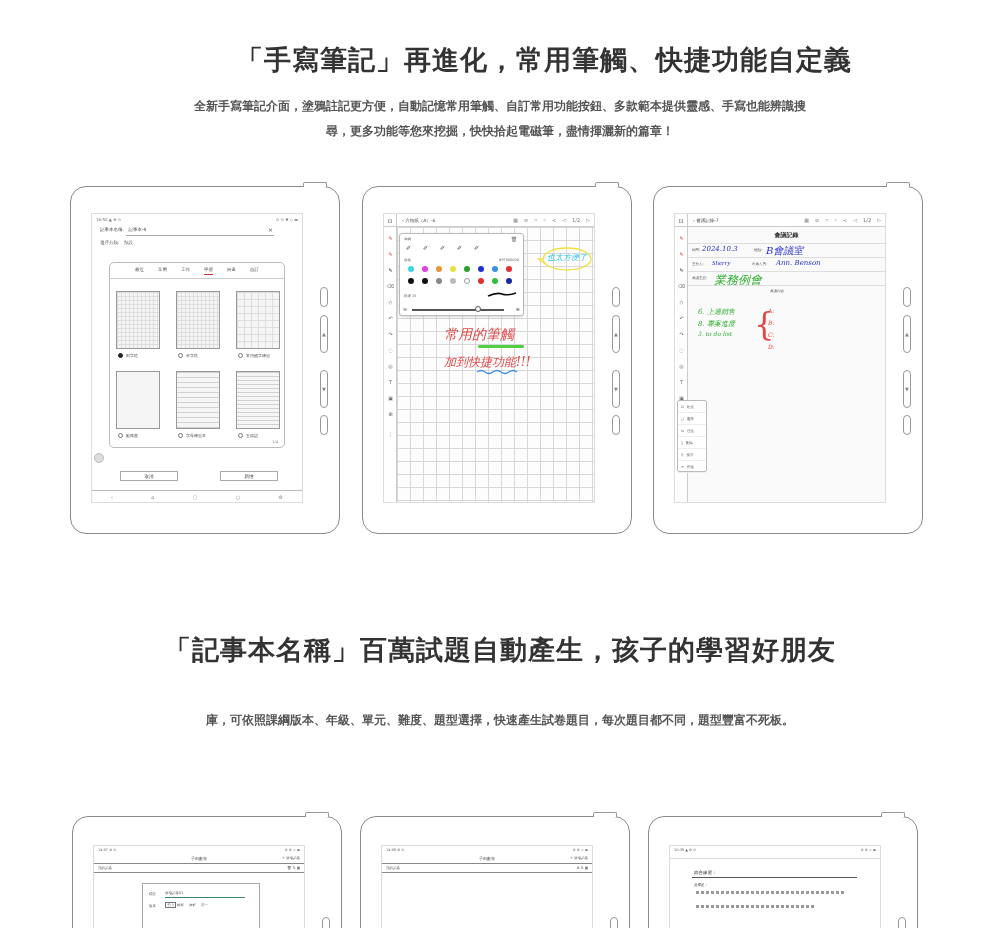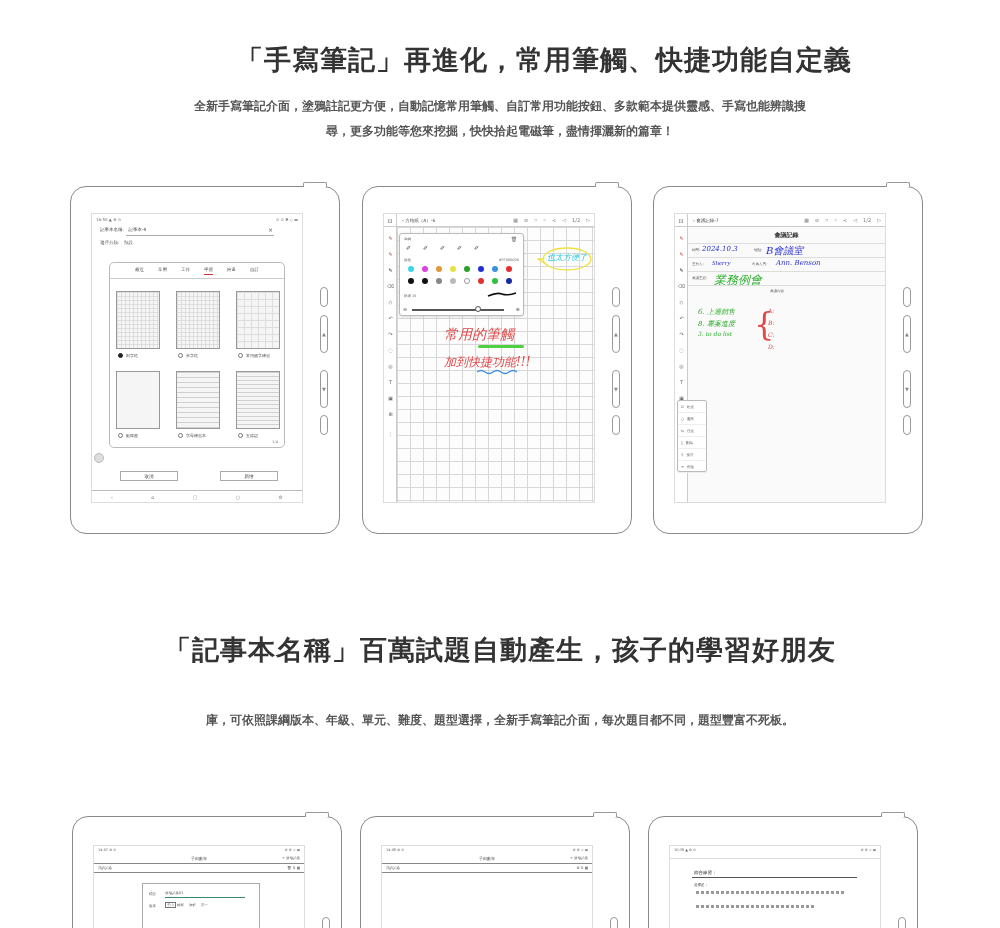--- a/index.html
+++ b/index.html
@@ -341,21 +341,21 @@
     </div>
   <div class="side-btn" style="left:249px;top:183px;width:8px;height:38px;">
       <span class="arr">▼</span>
     </div>
   <div class="side-btn" style="left:249px;top:228px;width:8px;height:20px;"></div>
 </div>
 
 <h1 class="section-title" style="top:632px;">「記事本名稱」百萬試題自動產生，孩子的學習好朋友</h1>
 <p class="section-desc" style="top:683px;left:20px;width:960px;">
   <br>
-  <span>庫，可依照課綱版本、年級、單元、難度、題型選擇，全新手寫筆記介面，每次題目都不同，題型豐富不死板。</span>
+  <span>庫，可依照課綱版本、年級、單元、難度、題型選擇，快速產生試卷題目，每次題目都不同，題型豐富不死板。</span>
 </p>
 
 <div class="device" style="left:72px;top:816px;width:270px;height:348px;">
   <div class="pwr"></div>
   <div class="screen" style="top:28px;background:#fff;">
     <div class="m-status">
         <span>14:07 ⊕ ⊙</span>
         <span>⊘ ⊕ ◇ ▬</span>
       </div>
     <div class="m-title">子由數學</div>

